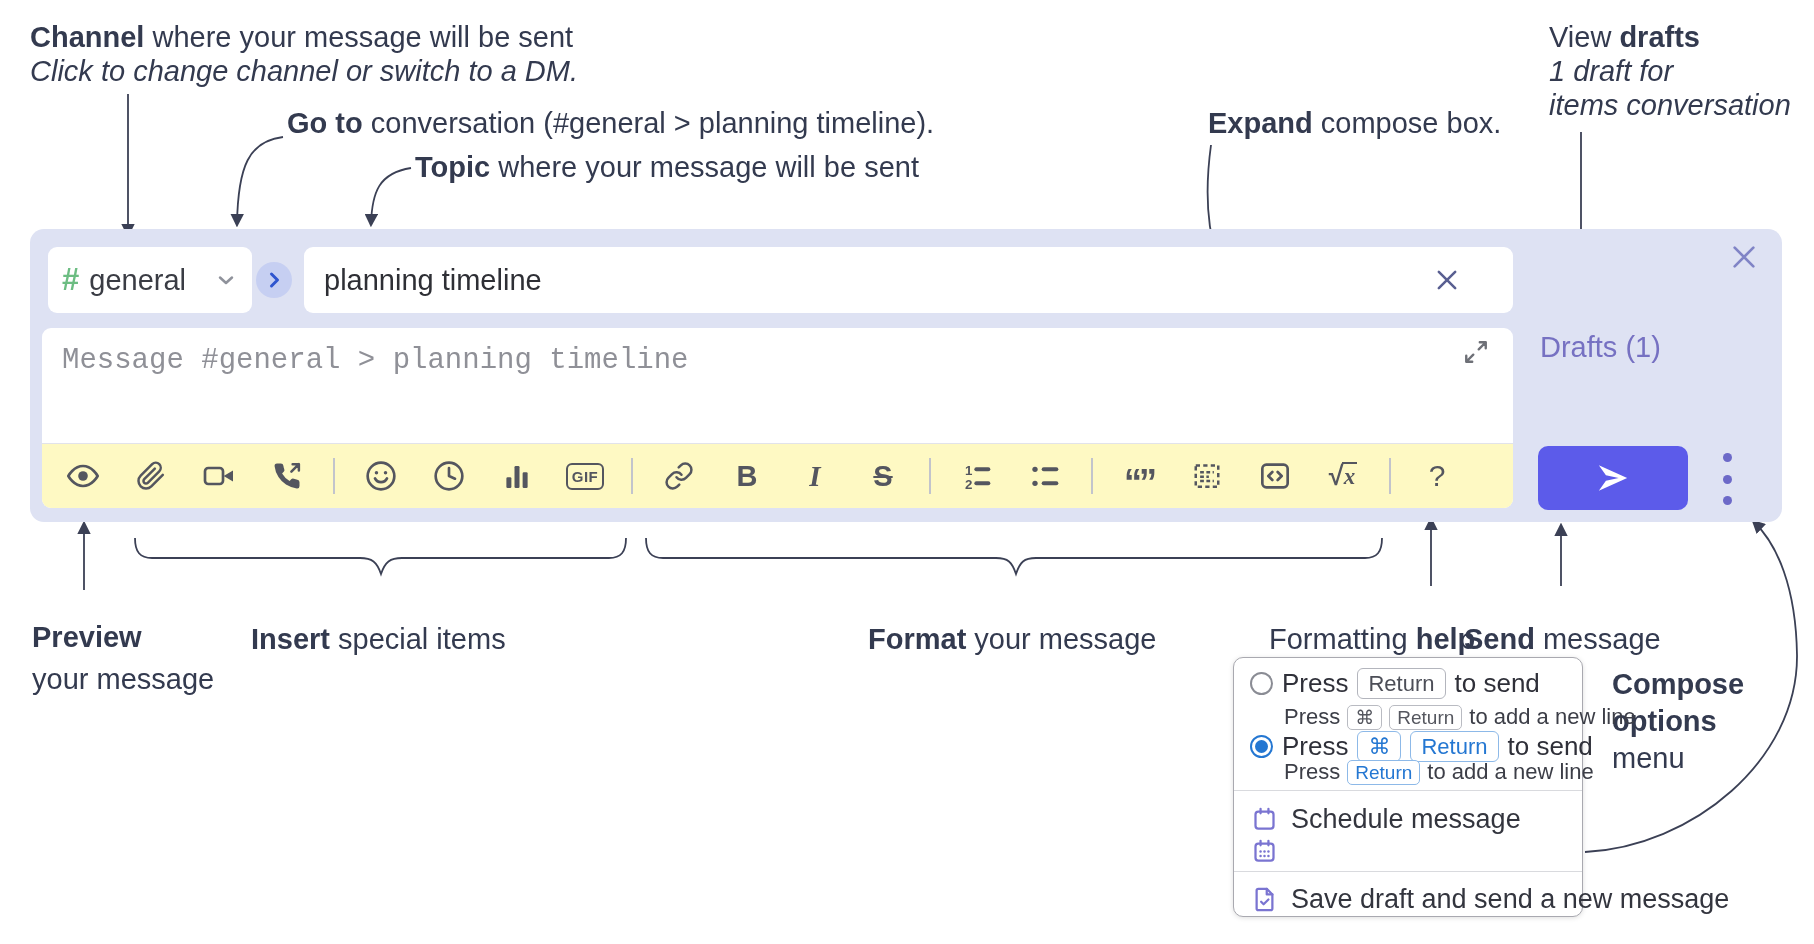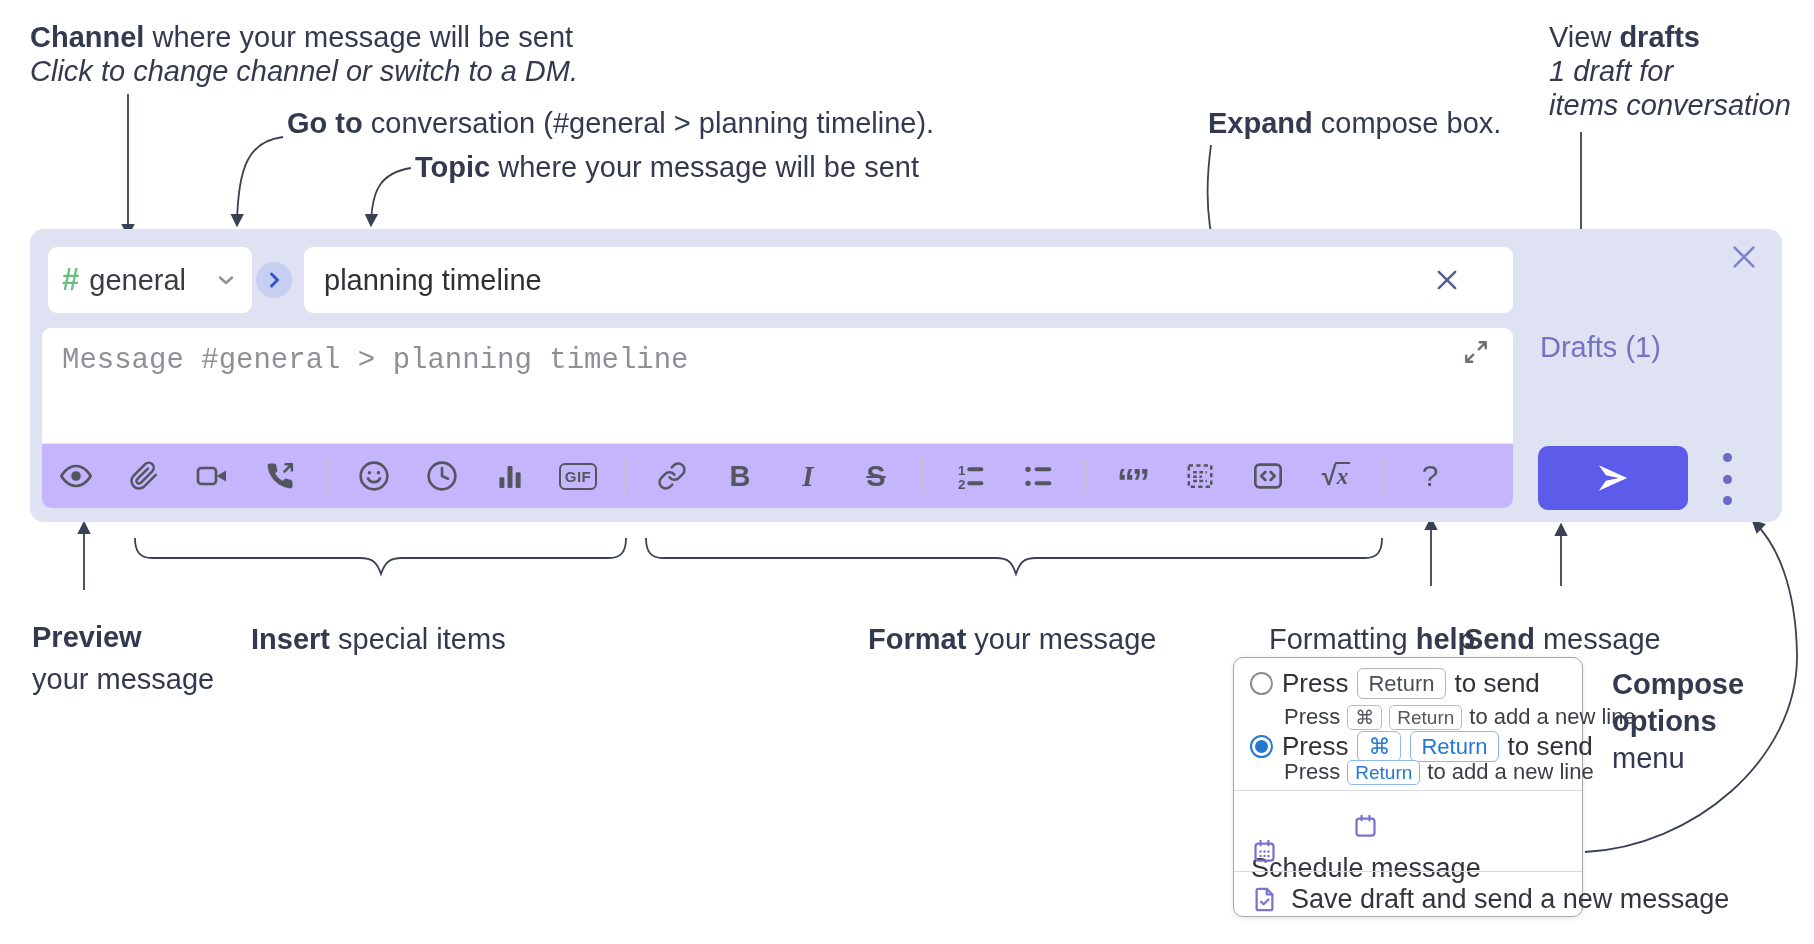--- a/index.html
+++ b/index.html
@@ -28,23 +28,23 @@
   .drafts{position:absolute;left:1510px;top:102px;font-size:29px;color:#7671c2;cursor:pointer;}
 
   .msgbox{position:absolute;left:12px;top:99px;width:1471px;height:180px;background:#fff;
     border-radius:9px;box-sizing:border-box;}
   .msgbox textarea{position:absolute;left:0;top:0;width:100%;height:112px;border:none;outline:none;
     resize:none;background:transparent;font-family:Liberation Mono, monospace;font-size:29px;color:#33343a;
     padding:16px 60px 0 20px;box-sizing:border-box;}
   .msgbox textarea::placeholder{color:#8f9097;opacity:1;}
   .expand-btn{position:absolute;right:22px;top:10px;width:28px;height:28px;border:none;background:none;padding:0;color:#6e7077;cursor:pointer;}
 
-  .tbar{position:absolute;left:0;bottom:0;width:100%;height:65px;background:#c4b5fd;
+  .tbar{position:absolute;left:0;bottom:0;width:100%;height:65px;background:#fef9c3;
     border-top:1px solid #e2e3ea;border-radius:0 0 9px 9px;display:flex;align-items:center;
-    box-sizing:border-box;color:#54565f;}
+    padding-left:7px;box-sizing:border-box;color:#54565f;}
   .ti{width:34px;height:42px;margin:0 17px;display:flex;align-items:center;justify-content:center;
     background:none;border:none;padding:0;color:#54565f;cursor:pointer;flex:none;}
   .tdiv{width:2px;height:36px;background:#c2c4cc;margin:0 12px;flex:none;}
   .tx{font-size:29px;font-weight:700;}
   .txi{font-size:29px;font-weight:700;font-style:italic;font-family:"Liberation Serif",serif;}
   .txs{font-size:29px;font-weight:700;text-decoration:line-through;}
   .gif-box{border:2.5px solid currentColor;border-radius:6px;font-size:15px;font-weight:700;
     padding:4px 4px;letter-spacing:.5px;line-height:1;}
   .quote-g{font-size:36px;font-weight:700;letter-spacing:-3px;line-height:10px;padding-top:14px;}
   .sqrt{font-size:27px;font-weight:700;}
@@ -339,21 +339,21 @@
       <span>to send</span>
     </div>
     <div class="mrow msub" style="left:50px;top:101px;">
       <span>Press</span>
       <span class="kbd-sm blue">Return</span>
       <span>to add a new line</span>
     </div>
 
     <div class="mdiv" style="top:132px;"></div>
 
-    <div class="mitem" style="top:155px;flex-direction:column;">
+    <div class="mitem" style="top:146px;">
       <span class="micon">
         <svg width="27" height="27" viewBox="0 0 24 24" stroke="currentColor" stroke-width="2" fill="none" stroke-linecap="round">
           <rect x="4" y="5" width="16" height="15" rx="2.5"></rect>
           <path d="M8.5 2.5v4 M15.5 2.5v4"></path>
         </svg>
       </span>
       <span>Schedule message</span>
     </div>
     <div class="mitem" style="top:180px;">
       <span class="micon">

